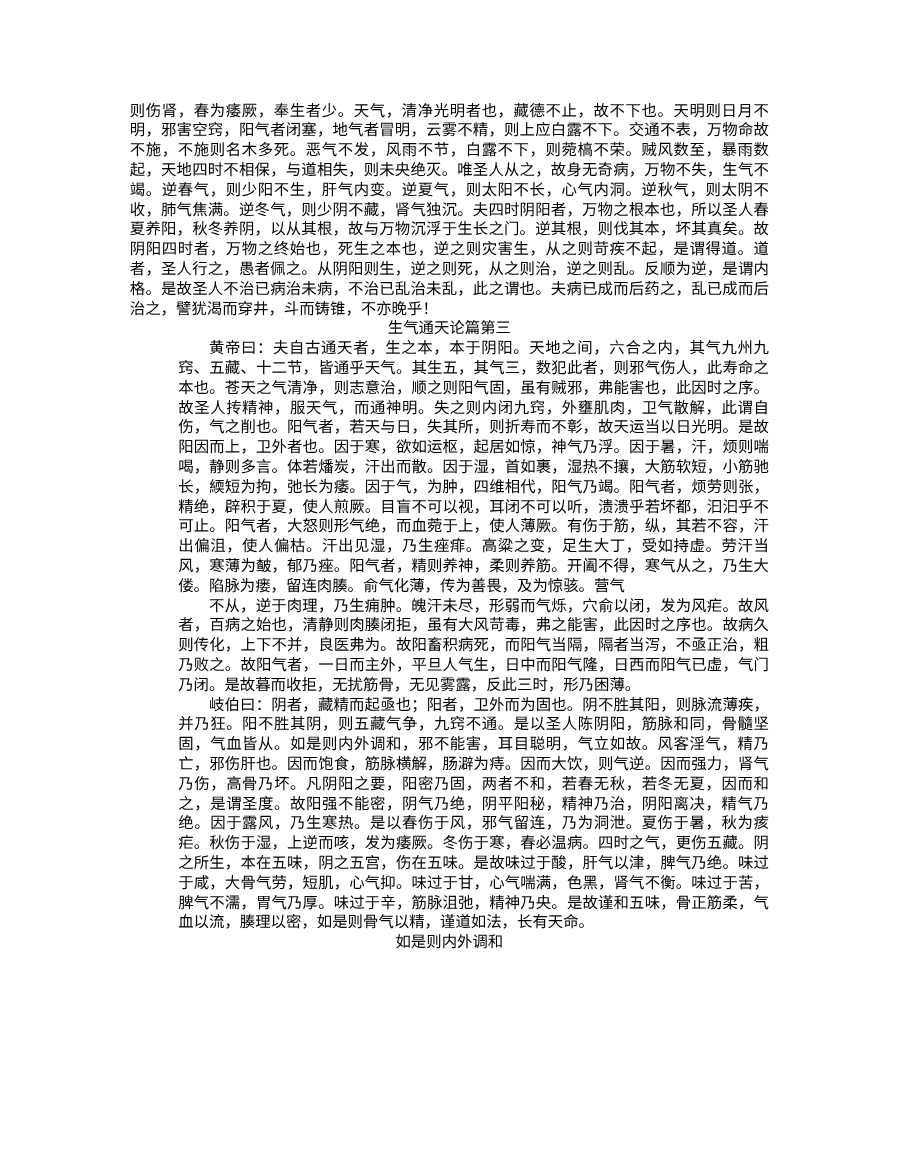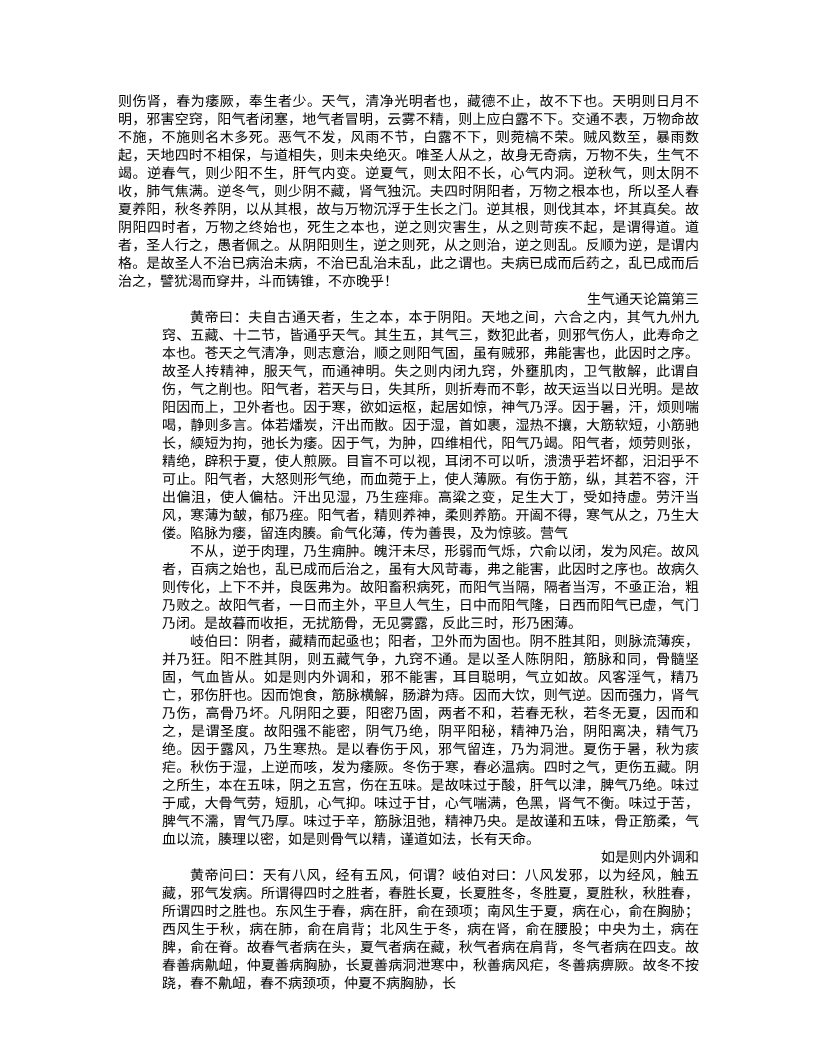--- a/index.html
+++ b/index.html
@@ -30,30 +30,29 @@
   .text-block p {
     margin: 0;
     padding: 0;
     word-break: break-all;
   }
   .text-block p.indent {
     text-indent: 2em;
     margin-left: 44px;
   }
   .text-block p.chapter-title {
-    text-align: right;
+    text-align: center;
     text-indent: 0;
   }
 </style>
 </head>
 <body>
 
 <div class="page">
   <div class="text-block">
     <p>则伤肾，春为痿厥，奉生者少。天气，清净光明者也，藏德不止，故不下也。天明则日月不明，邪害空窍，阳气者闭塞，地气者冒明，云雾不精，则上应白露不下。交通不表，万物命故不施，不施则名木多死。恶气不发，风雨不节，白露不下，则菀槁不荣。贼风数至，暴雨数起，天地四时不相保，与道相失，则未央绝灭。唯圣人从之，故身无奇病，万物不失，生气不竭。逆春气，则少阳不生，肝气内变。逆夏气，则太阳不长，心气内洞。逆秋气，则太阴不收，肺气焦满。逆冬气，则少阴不藏，肾气独沉。夫四时阴阳者，万物之根本也，所以圣人春夏养阳，秋冬养阴，以从其根，故与万物沉浮于生长之门。逆其根，则伐其本，坏其真矣。故阴阳四时者，万物之终始也，死生之本也，逆之则灾害生，从之则苛疾不起，是谓得道。道者，圣人行之，愚者佩之。从阴阳则生，逆之则死，从之则治，逆之则乱。反顺为逆，是谓内格。是故圣人不治已病治未病，不治已乱治未乱，此之谓也。夫病已成而后药之，乱已成而后治之，譬犹渴而穿井，斗而铸锥，不亦晚乎！</p>
     <p class="chapter-title">生气通天论篇第三</p>
     <p class="indent">黄帝曰：夫自古通天者，生之本，本于阴阳。天地之间，六合之内，其气九州九窍、五藏、十二节，皆通乎天气。其生五，其气三，数犯此者，则邪气伤人，此寿命之本也。苍天之气清净，则志意治，顺之则阳气固，虽有贼邪，弗能害也，此因时之序。故圣人抟精神，服天气，而通神明。失之则内闭九窍，外壅肌肉，卫气散解，此谓自伤，气之削也。阳气者，若天与日，失其所，则折寿而不彰，故天运当以日光明。是故阳因而上，卫外者也。因于寒，欲如运枢，起居如惊，神气乃浮。因于暑，汗，烦则喘喝，静则多言。体若燔炭，汗出而散。因于湿，首如裹，湿热不攘，大筋软短，小筋驰长，緛短为拘，弛长为痿。因于气，为肿，四维相代，阳气乃竭。阳气者，烦劳则张，精绝，辟积于夏，使人煎厥。目盲不可以视，耳闭不可以听，溃溃乎若坏都，汩汩乎不可止。阳气者，大怒则形气绝，而血菀于上，使人薄厥。有伤于筋，纵，其若不容，汗出偏沮，使人偏枯。汗出见湿，乃生痤痱。高粱之变，足生大丁，受如持虚。劳汗当风，寒薄为皶，郁乃痤。阳气者，精则养神，柔则养筋。开阖不得，寒气从之，乃生大偻。陷脉为瘘，留连肉腠。俞气化薄，传为善畏，及为惊骇。营气</p>
-    <p class="indent">不从，逆于肉理，乃生痈肿。魄汗未尽，形弱而气烁，穴俞以闭，发为风疟。故风者，百病之始也，乱已成而后治之，虽有大风苛毒，弗之能害，此因时之序也。故病久则传化，上下不并，良医弗为。故阳畜积病死，而阳气当隔，隔者当泻，不亟正治，粗乃败之。故阳气者，一日而主外，平旦人气生，日中而阳气隆，日西而阳气已虚，气门乃闭。是故暮而收拒，无扰筋骨，无见雾露，反此三时，形乃困薄。</p>
+    <p class="indent">不从，逆于肉理，乃生痈肿。魄汗未尽，形弱而气烁，穴俞以闭，发为风疟。故风者，百病之始也，清静则肉腠闭拒，虽有大风苛毒，弗之能害，此因时之序也。故病久则传化，上下不并，良医弗为。故阳畜积病死，而阳气当隔，隔者当泻，不亟正治，粗乃败之。故阳气者，一日而主外，平旦人气生，日中而阳气隆，日西而阳气已虚，气门乃闭。是故暮而收拒，无扰筋骨，无见雾露，反此三时，形乃困薄。</p>
     <p class="indent">岐伯曰：阴者，藏精而起亟也；阳者，卫外而为固也。阴不胜其阳，则脉流薄疾，并乃狂。阳不胜其阴，则五藏气争，九窍不通。是以圣人陈阴阳，筋脉和同，骨髓坚固，气血皆从。如是则内外调和，邪不能害，耳目聪明，气立如故。风客淫气，精乃亡，邪伤肝也。因而饱食，筋脉横解，肠澼为痔。因而大饮，则气逆。因而强力，肾气乃伤，高骨乃坏。凡阴阳之要，阳密乃固，两者不和，若春无秋，若冬无夏，因而和之，是谓圣度。故阳强不能密，阴气乃绝，阴平阳秘，精神乃治，阴阳离决，精气乃绝。因于露风，乃生寒热。是以春伤于风，邪气留连，乃为洞泄。夏伤于暑，秋为痎疟。秋伤于湿，上逆而咳，发为痿厥。冬伤于寒，春必温病。四时之气，更伤五藏。阴之所生，本在五味，阴之五宫，伤在五味。是故味过于酸，肝气以津，脾气乃绝。味过于咸，大骨气劳，短肌，心气抑。味过于甘，心气喘满，色黑，肾气不衡。味过于苦，脾气不濡，胃气乃厚。味过于辛，筋脉沮弛，精神乃央。是故谨和五味，骨正筋柔，气血以流，腠理以密，如是则骨气以精，谨道如法，长有天命。</p>
     <p class="chapter-title">如是则内外调和</p>
-    <p class="indent">黄帝问曰：天有八风，经有五风，何谓？岐伯对曰：八风发邪，以为经风，触五藏，邪气发病。所谓得四时之胜者，春胜长夏，长夏胜冬，冬胜夏，夏胜秋，秋胜春，所谓四时之胜也。东风生于春，病在肝，俞在颈项；南风生于夏，病在心，俞在胸胁；西风生于秋，病在肺，俞在肩背；北风生于冬，病在肾，俞在腰股；中央为土，病在脾，俞在脊。故春气者病在头，夏气者病在藏，秋气者病在肩背，冬气者病在四支。故春善病鼽衄，仲夏善病胸胁，长夏善病洞泄寒中，秋善病风疟，冬善病痹厥。故冬不按跷，春不鼽衄，春不病颈项，仲夏不病胸胁，长</p>
   </div>
 </div>
 
 </body></html>

